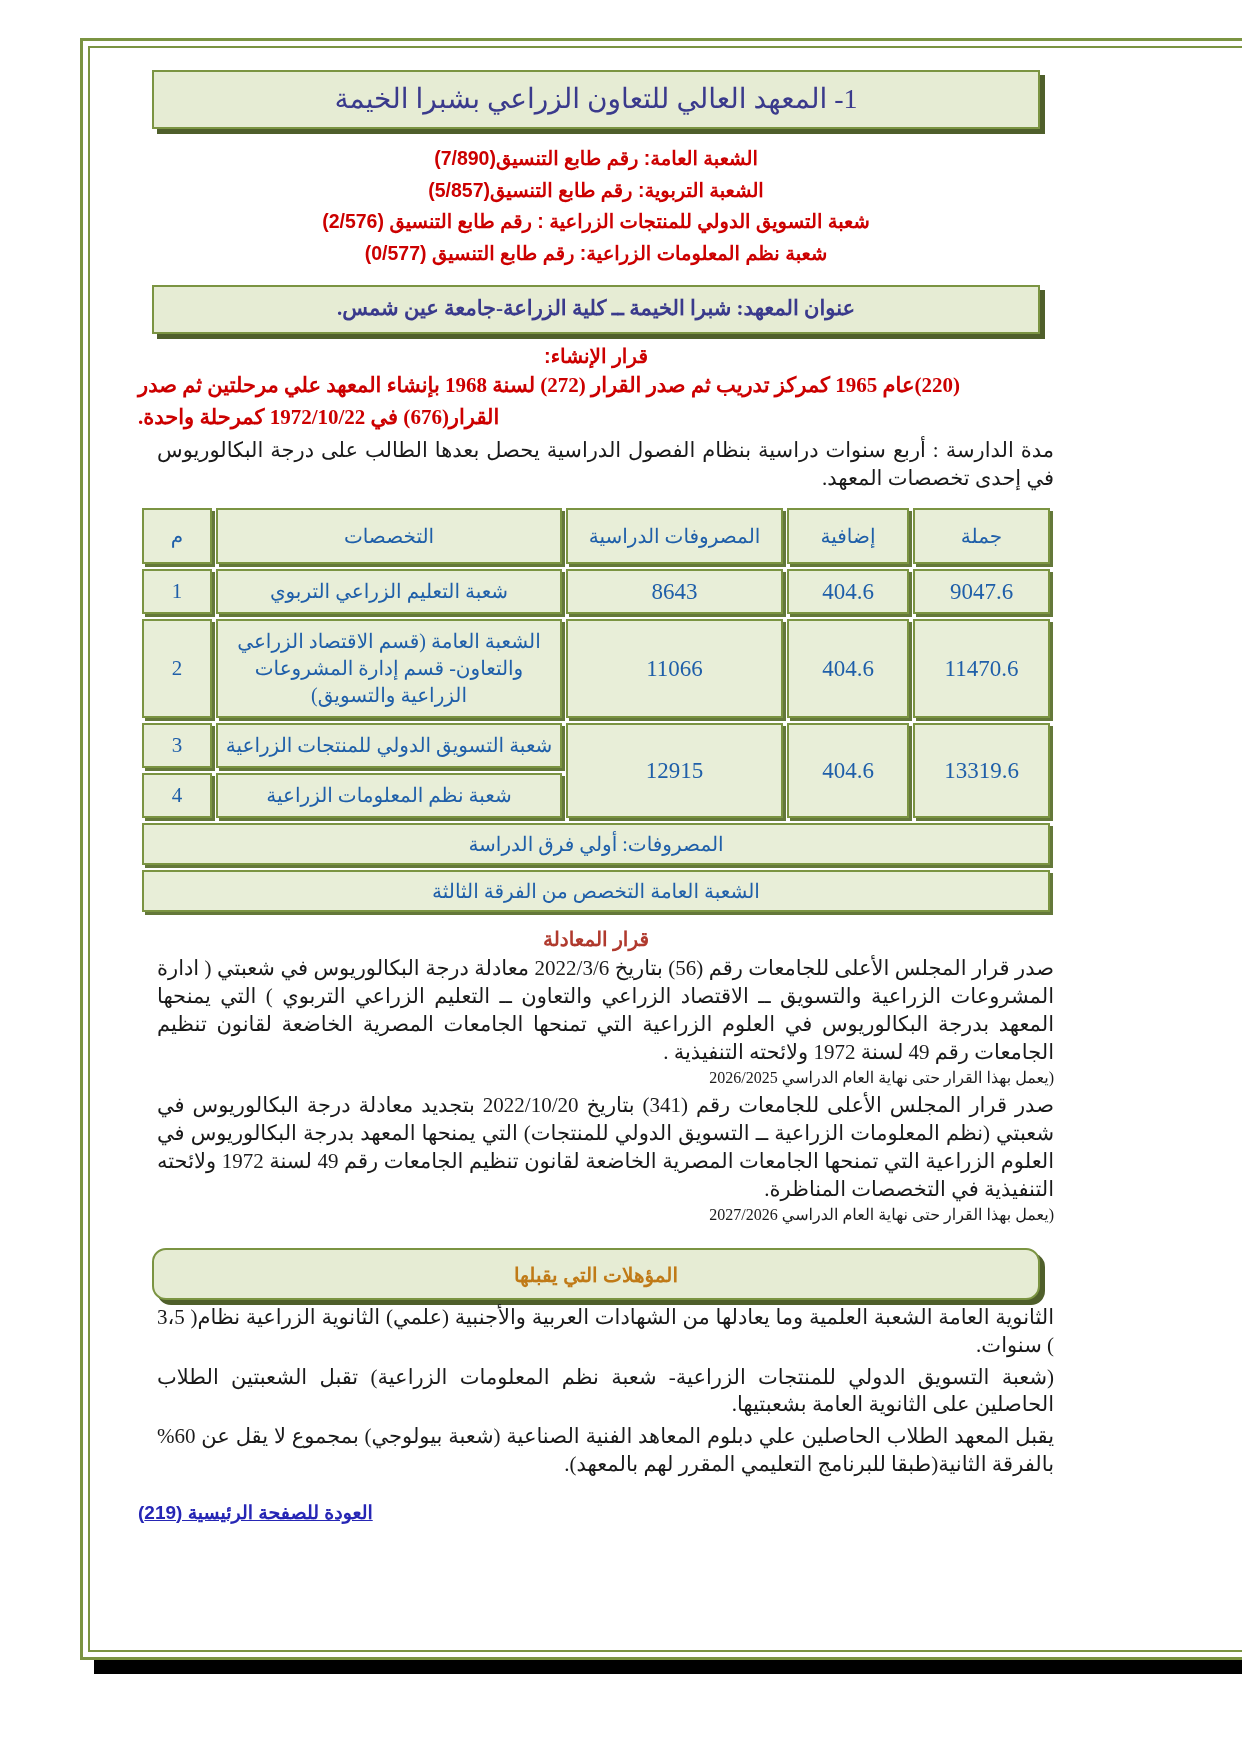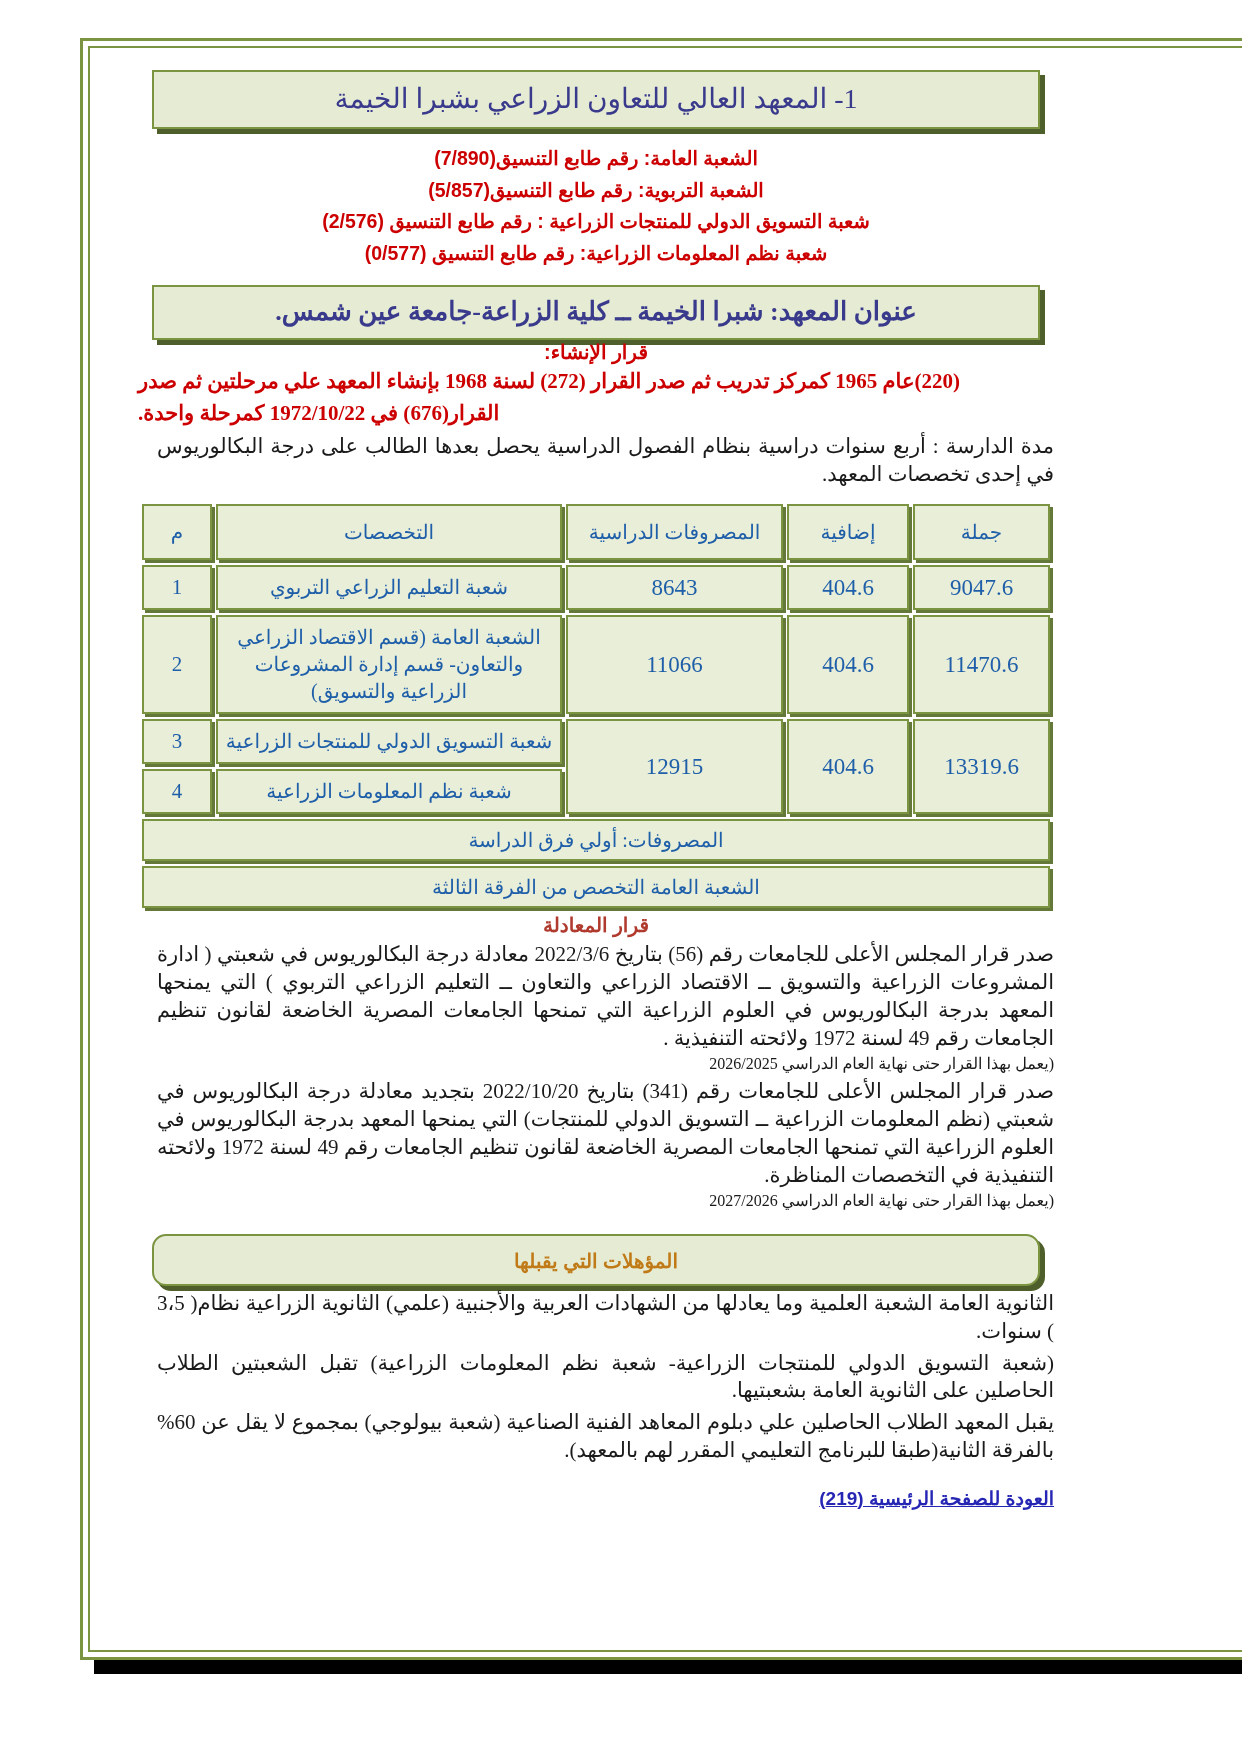--- a/index.html
+++ b/index.html
@@ -59,21 +59,21 @@
   .banner-title .txt {
     font-size: 28px;
     color: #3a3a8c;
     font-family: "Liberation Serif", serif;
   }
   .banner-address {
     margin: 16px 14px 0 14px;
     padding: 9px 6px 11px 6px;
   }
   .banner-address .txt {
-    font-size: 26px;
+    font-size: 21px;
     color: #3a3a8c;
     font-weight: bold;
     font-family: "Liberation Serif", serif;
   }
   .banner-qual {
     margin: 22px 14px 0 14px;
     padding: 13px 6px 11px 6px;
     border-radius: 14px;
   }
   .banner-qual .txt {
@@ -97,20 +97,21 @@
     line-height: 1.62;
     font-family: "Liberation Sans", sans-serif;
   }
 
   
   .sec-heading {
     text-align: center;
     color: #cc0000;
     font-weight: bold;
     font-size: 20px;
+    margin-top: 10px;
     font-family: "Liberation Sans", sans-serif;
   }
   .sec-heading.maroon { color: #b03a2e; }
   .estab-body {
     color: #cc0000;
     font-weight: bold;
     font-size: 21px;
     line-height: 1.5;
     text-align: left;
     margin-top: 2px;
@@ -173,21 +174,21 @@
     font-size: 20px;
   }
   .c-m    { width: 58px; }
   .c-spec { width: auto; }
   .c-fees { width: 205px; }
   .c-add  { width: 110px; }
   .c-tot  { width: 125px; }
 
   
   .footer-link-wrap {
-    text-align: right;
+    text-align: left;
     margin-top: 22px;
   }
   .footer-link {
     color: #2626b5;
     font-weight: bold;
     font-size: 19px;
     text-decoration: underline;
     font-family: "Liberation Sans", sans-serif;
     cursor: pointer;
   }

